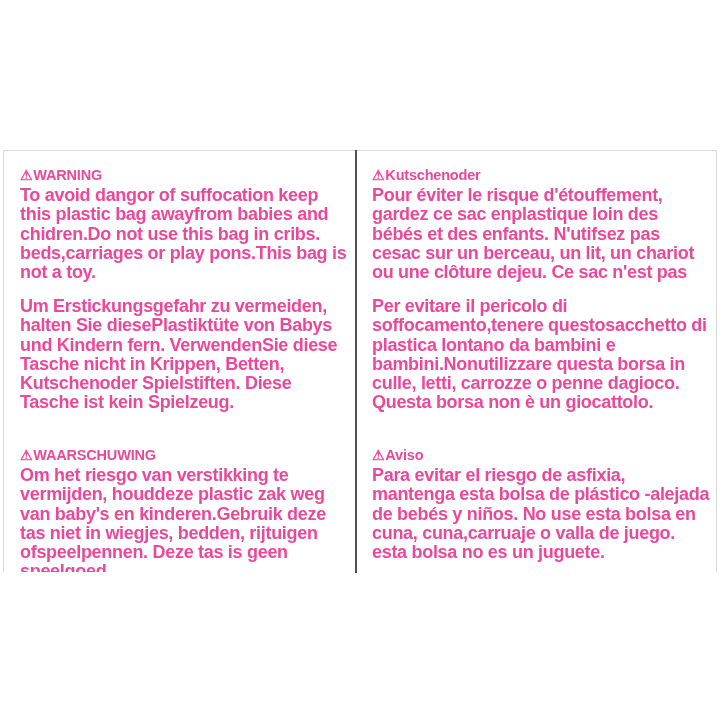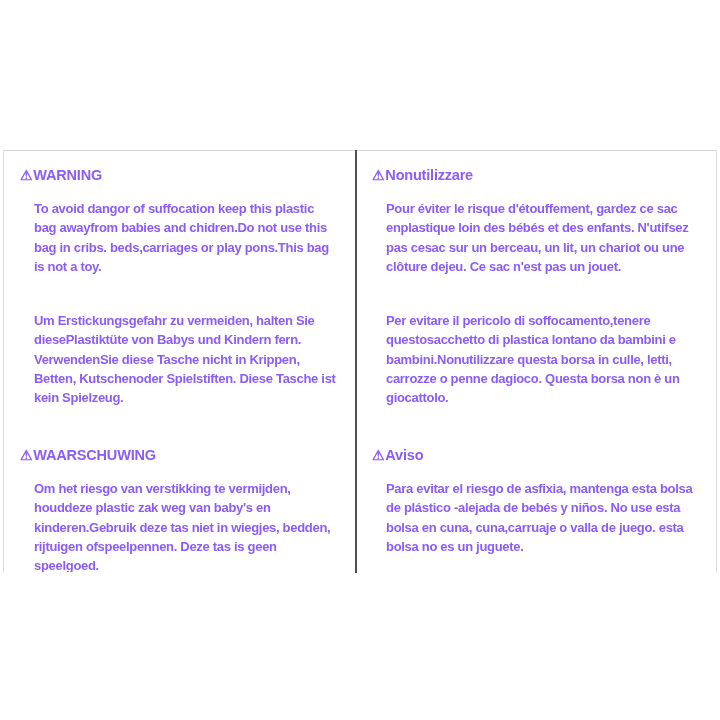--- a/index.html
+++ b/index.html
@@ -36,56 +36,56 @@
     top: -1px;
     left: 351px;
     width: 2px;
     height: 423px;
     background: #4f4f4f;
   }
   .cell {
     box-sizing: border-box;
     padding: 15px 6px 0 16px;
     overflow: hidden;
-    color: #8b5cf6;
+    color: #ec4899;
   }
   .heading {
     margin: 0 0 1px 0;
     font-size: 14.5px;
     font-weight: 700;
     line-height: 19px;
     letter-spacing: -0.2px;
     white-space: nowrap;
   }
   .w-icon {
     font-size: 14px;
     margin-right: 1px;
   }
   .body {
-    margin: 14px;
-    font-size: 13px;
+    margin: 0;
+    font-size: 18px;
     font-weight: 700;
     line-height: 19.3px;
     letter-spacing: -0.3px;
   }
 </style>
 </head>
 <body>
 
 <div class="stage">
   <div class="label-box">
     <div class="divider"></div>
 
     <section class="cell">
       <h2 class="heading"><span class="w-icon">⚠</span><span>WARNING</span></h2>
       <p class="body">To avoid dangor of suffocation keep this plastic bag awayfrom babies and chidren.Do not use this bag in cribs. beds,carriages or play pons.This bag is not a toy.</p>
     </section>
 
     <section class="cell">
-      <h2 class="heading"><span class="w-icon">⚠</span><span>Nonutilizzare</span></h2>
+      <h2 class="heading"><span class="w-icon">⚠</span><span>Kutschenoder</span></h2>
       <p class="body">Pour éviter le risque d'étouffement, gardez ce sac enplastique loin des bébés et des enfants. N'utifsez pas cesac sur un berceau, un lit, un chariot ou une clôture dejeu. Ce sac n'est pas un jouet.</p>
     </section>
 
     <section class="cell">
       <p class="body">Um Erstickungsgefahr zu vermeiden, halten Sie diesePlastiktüte von Babys und Kindern fern. VerwendenSie diese Tasche nicht in Krippen, Betten, Kutschenoder Spielstiften. Diese Tasche ist kein Spielzeug.</p>
     </section>
 
     <section class="cell">
       <p class="body">Per evitare il pericolo di soffocamento,tenere questosacchetto di plastica lontano da bambini e bambini.Nonutilizzare questa borsa in culle, letti, carrozze o penne dagioco. Questa borsa non è un giocattolo.</p>
     </section>

